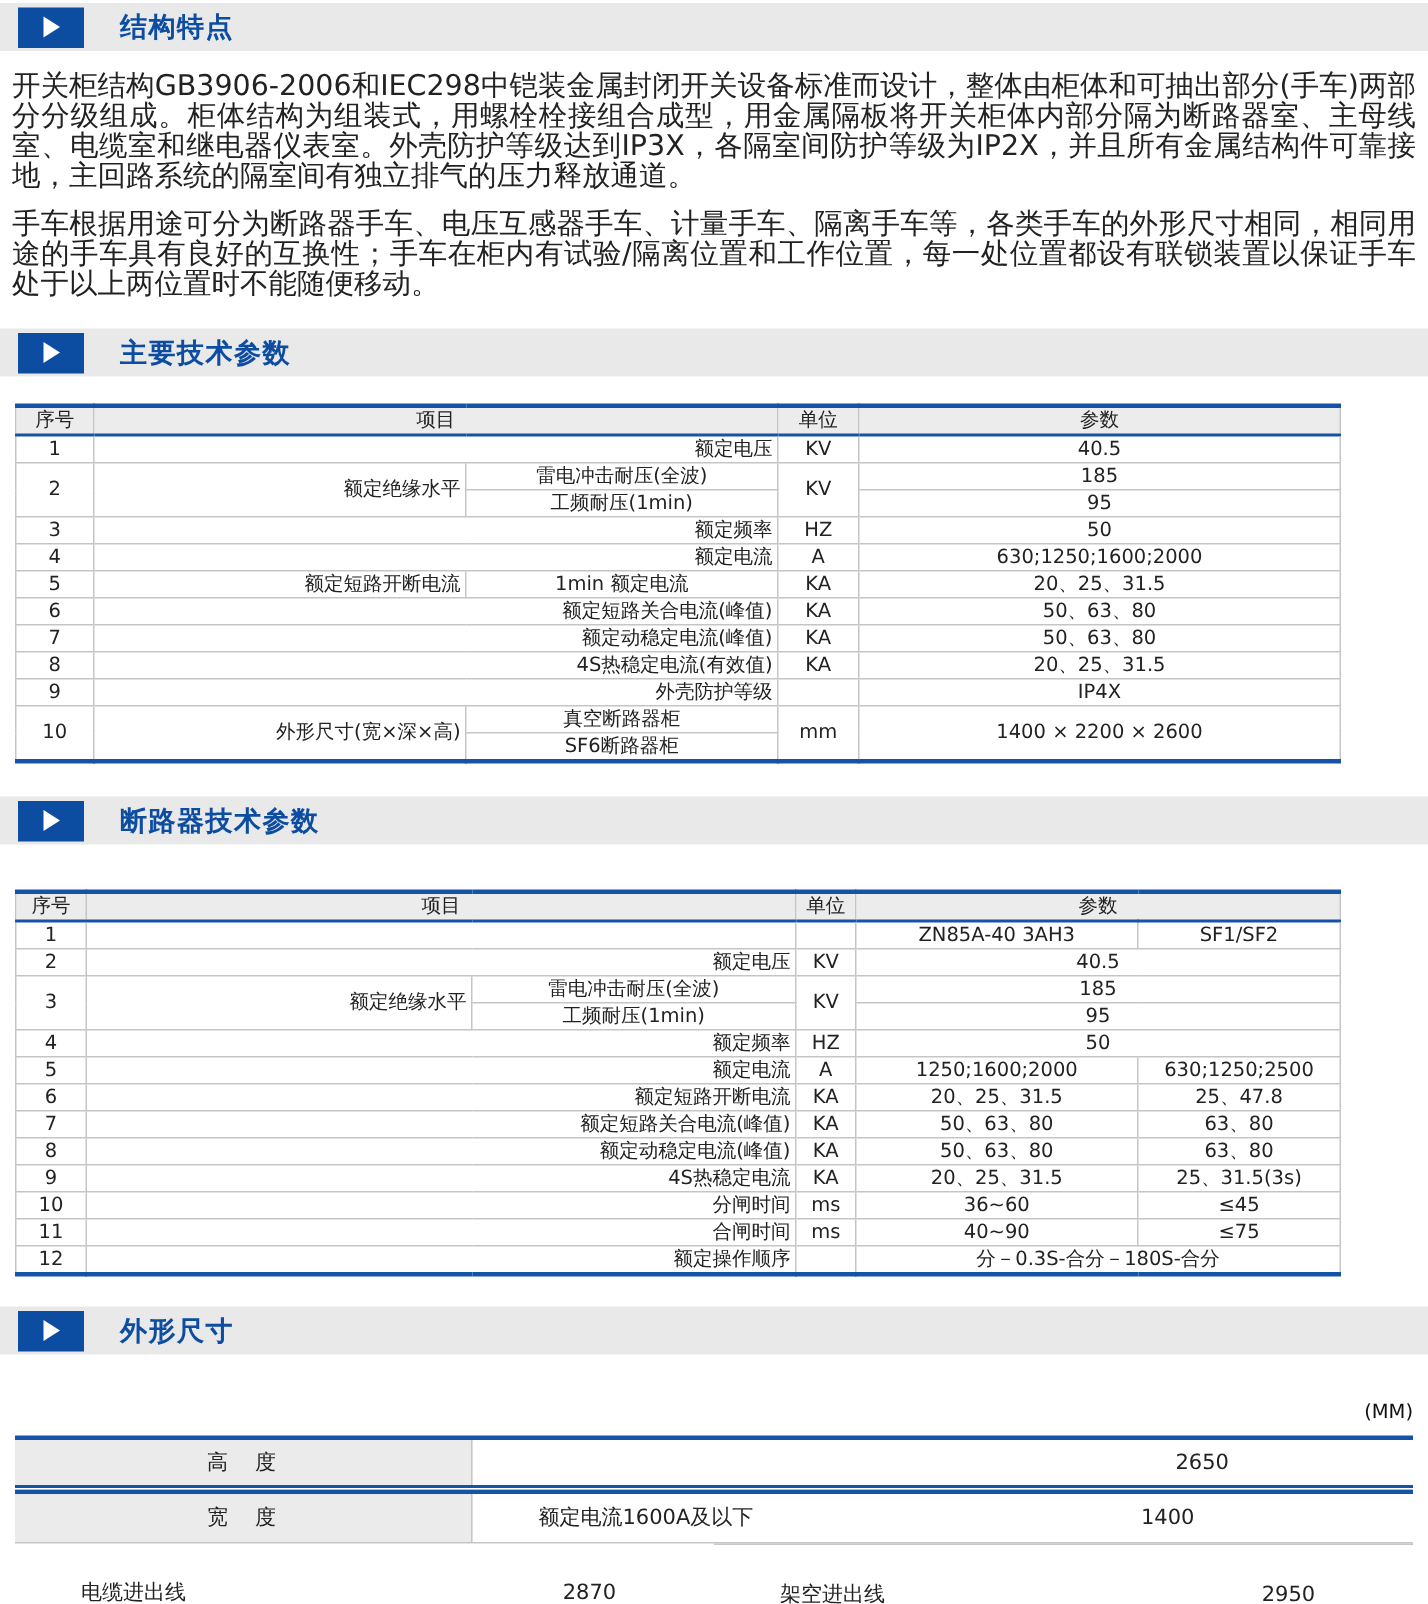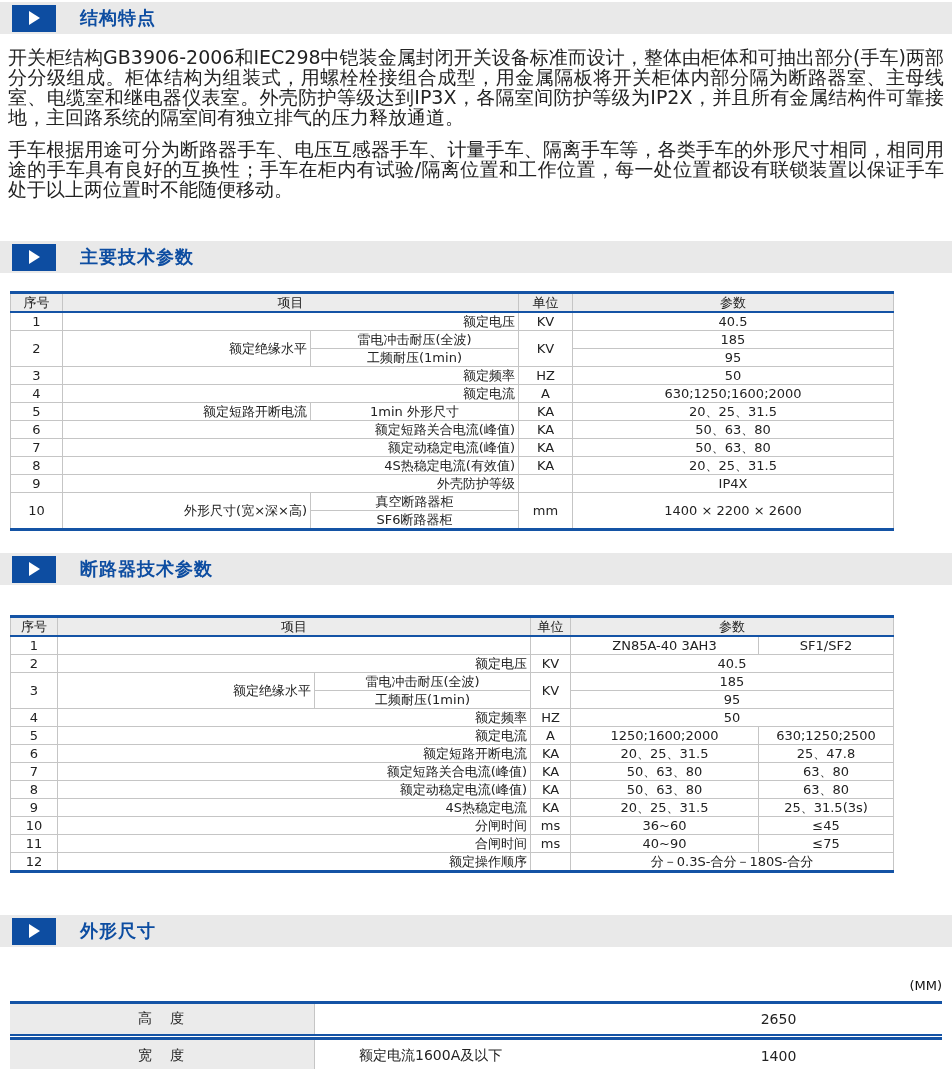--- a/index.html
+++ b/index.html
@@ -55,21 +55,21 @@
     overflow:hidden;white-space:nowrap;
   }
   .ptable tr.thead td{
     background:#ececec;
     border-bottom:2px solid #1453a5;
   }
   .ptable td.il{text-align:right;padding-left:22px;}
   .m18{margin-top:18px;}
   .m30{margin-top:30px;}
 
-  .bar-m26{margin-top:42px;}
+  .bar-m26{margin-top:20px;}
   .bar-m22{margin-top:22px;}
 
   
   .mm-note{
     margin-top:30px;margin-right:10px;
     text-align:right;font-size:13px;color:#111;
     height:18px;line-height:18px;
   }
 
   
@@ -89,21 +89,21 @@
   .dim-cond{
     width:300px;flex:0 0 auto;
     display:flex;align-items:center;
     padding-left:44px;box-sizing:border-box;
   }
   .dim-val{
     flex:1 1 auto;display:flex;align-items:center;justify-content:center;
   }
   .dbl-blue{height:2px;background:#1453a5;border-bottom:1px solid #ffffff;box-shadow:0 3px 0 #1453a5;margin-bottom:3px;}
   .thin-sep{height:1px;background:#c6c6c6;}
-  .h30{height:30px;}
+  .h30{height:30px;gap:23px;}
   .h32{height:32px;}
   .h66{height:66px;}
   .stack{flex:1 1 auto;display:flex;}
   .stack-row{flex:1 1 50%;display:flex;}
   .stack-row + .stack-row{border-top:1px solid #c6c6c6;}
 </style>
 </head>
 <body>
 
 <div class="page">
@@ -164,21 +164,21 @@
     </tr>
     <tr>
       <td>4</td>
       <td colspan="2" class="il">额定电流</td>
       <td>A</td>
       <td>630;1250;1600;2000</td>
     </tr>
     <tr>
       <td>5</td>
       <td class="il">额定短路开断电流</td>
-      <td>1min 外形尺寸</td>
+      <td>1min 额定电流</td>
       <td>KA</td>
       <td>20、25、31.5</td>
     </tr>
     <tr>
       <td>6</td>
       <td colspan="2" class="il">额定短路关合电流(峰值)</td>
       <td>KA</td>
       <td>50、63、80</td>
     </tr>
     <tr>

